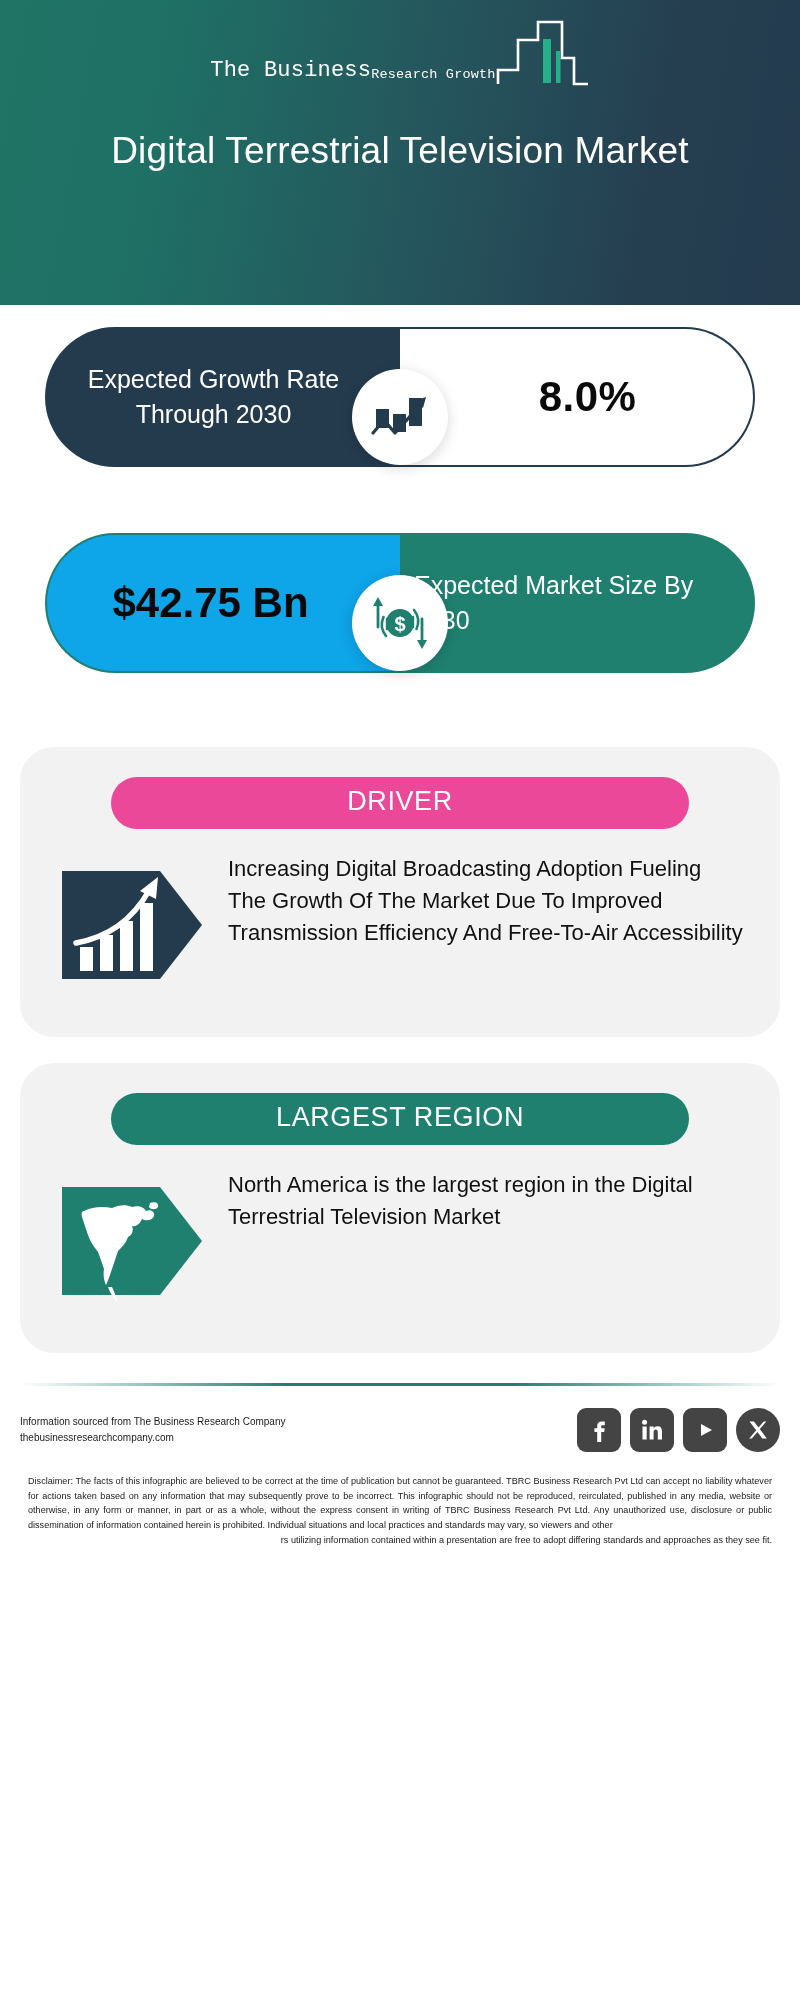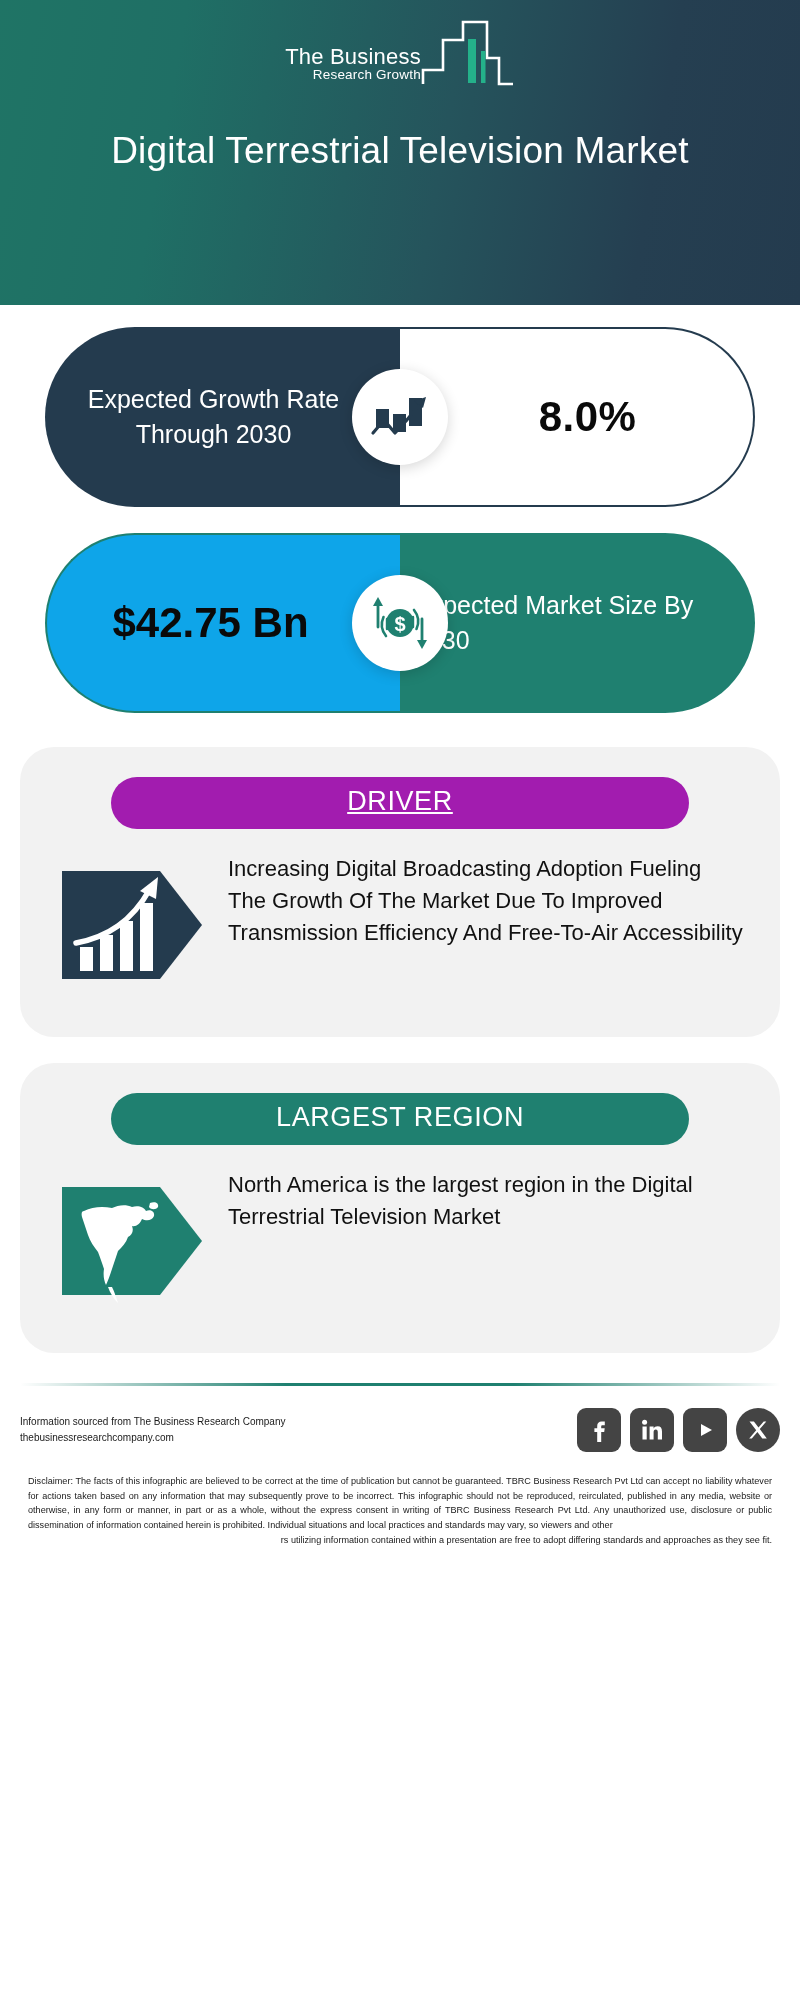--- a/index.html
+++ b/index.html
@@ -27,24 +27,25 @@
     justify-content: center;
     align-items: flex-end;
   }
   .logo {
     display: flex;
     align-items: flex-end;
     gap: 0px;
   }
   .logo-text {
     display: flex;
-    flex-direction: column;
+    flex-direction: row;
     align-items: flex-end;
     line-height: 1.02;
     padding-bottom: 18px;
+    font-family: Liberation Mono, monospace;
   }
   .logo-line1 {
     color: #ffffff;
     font-size: 22px;
     letter-spacing: .2px;
     font-weight: 400;
   }
   .logo-line2 {
     color: #ffffff;
     font-size: 13.5px;
@@ -72,21 +73,21 @@
     position: relative;
     width: 710px;
     height: 180px;
     margin: 0 auto 15px auto;
   }
   .stat-row + .stat-row { margin-top: 26px; }
 
   .half {
     position: absolute;
     top: 0;
-    height: 180px;
+    height: 140px;
     width: 355px;
     display: flex;
     align-items: center;
   }
   .half.left { left: 0; }
   .half.right { right: 0; }
 
   
   .c1-solid {
     background: #243b4e;
@@ -176,21 +177,21 @@
     width: 578px;
     margin: 0 auto 22px auto;
     border-radius: 30px;
     text-align: center;
     color: #ffffff;
     font-size: 27px;
     letter-spacing: .6px;
     padding: 9px 0 12px 0;
     font-weight: 400;
   }
-  .pill.navy { background: #a21caf; text-decoration: underline; }
+  .pill.navy { background: #ec4899; }
   .pill.green { background: #1f8070; }
 
   .panel-body { display: flex; align-items: flex-start; gap: 18px; padding-left: 6px; }
   .hexicon {
     flex: 0 0 auto;
     width: 148px; height: 148px;
     position: relative;
   }
   .panel-text {
     font-size: 22px;

